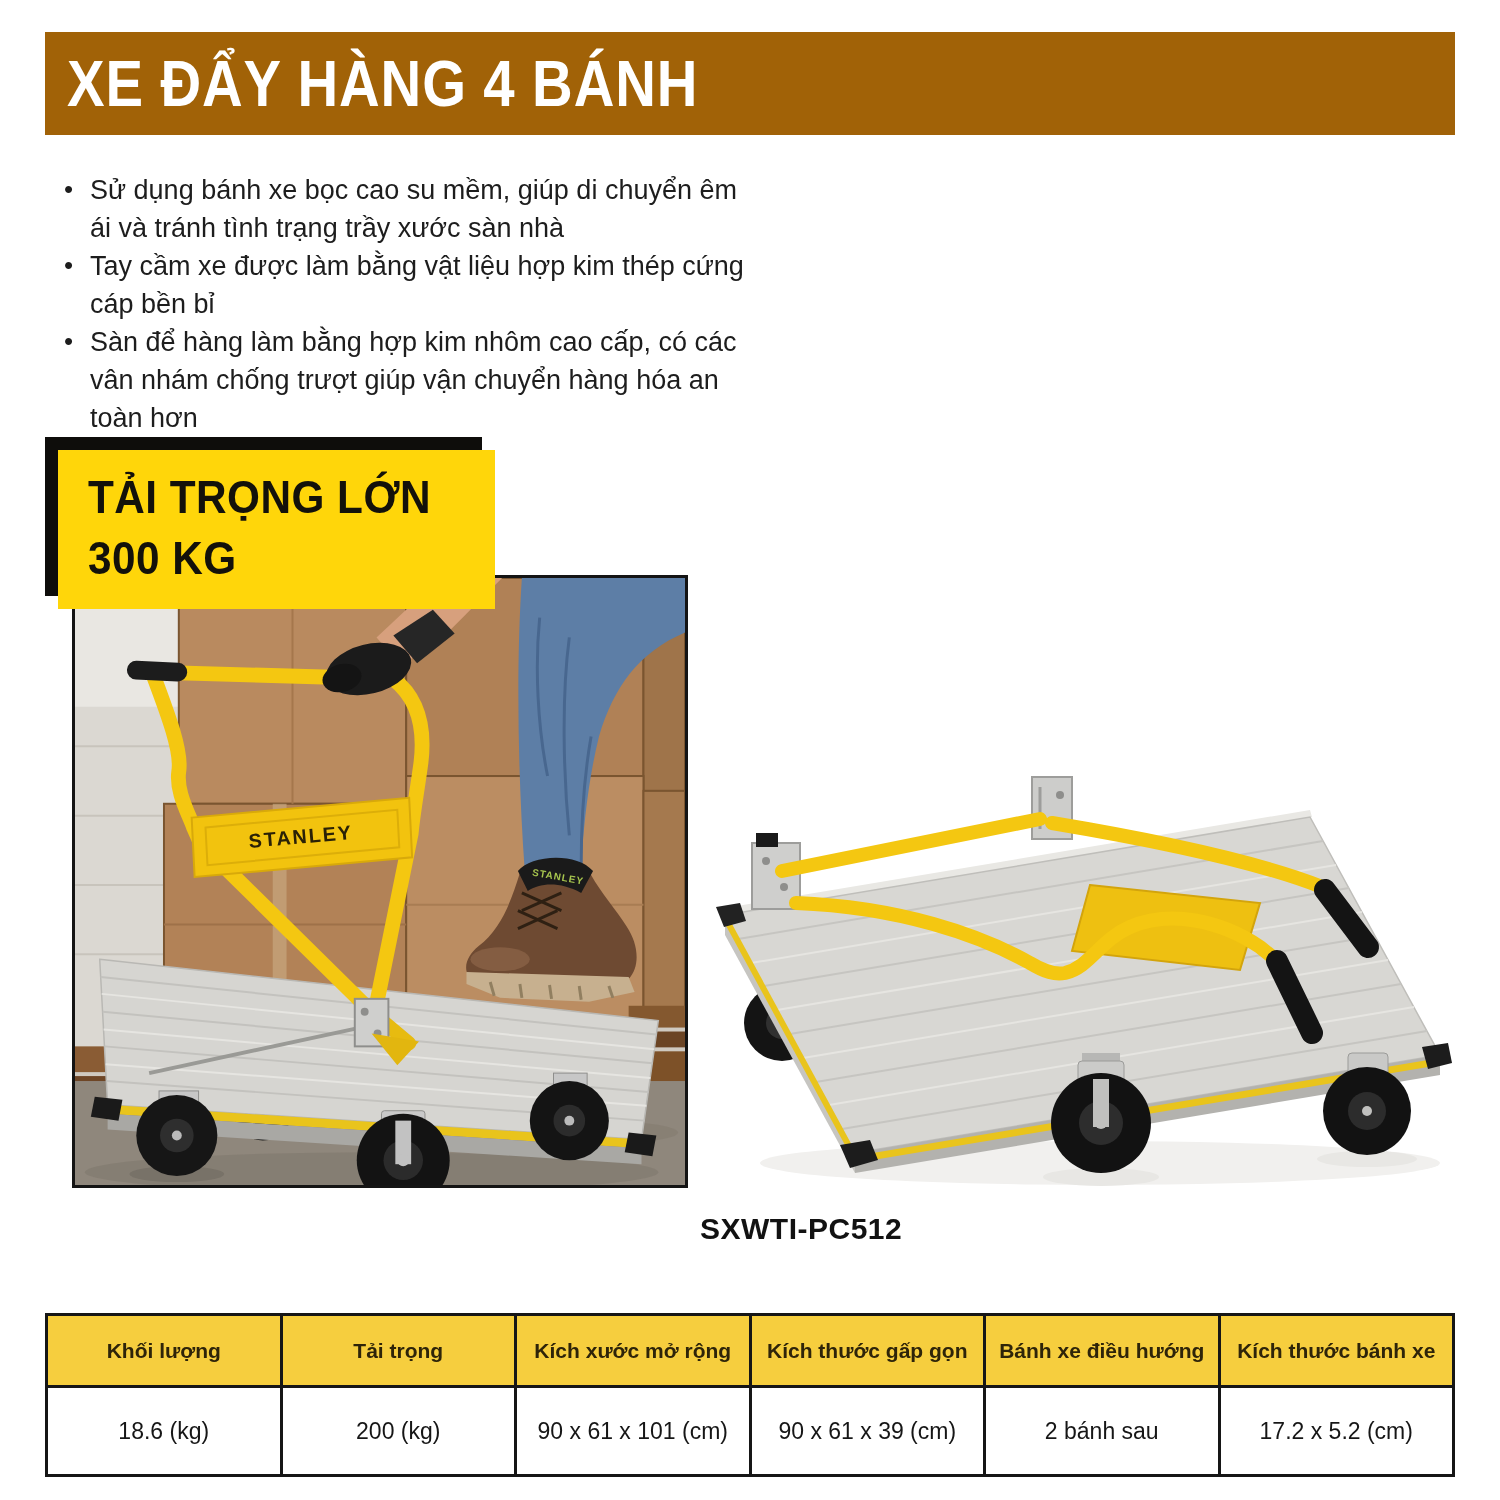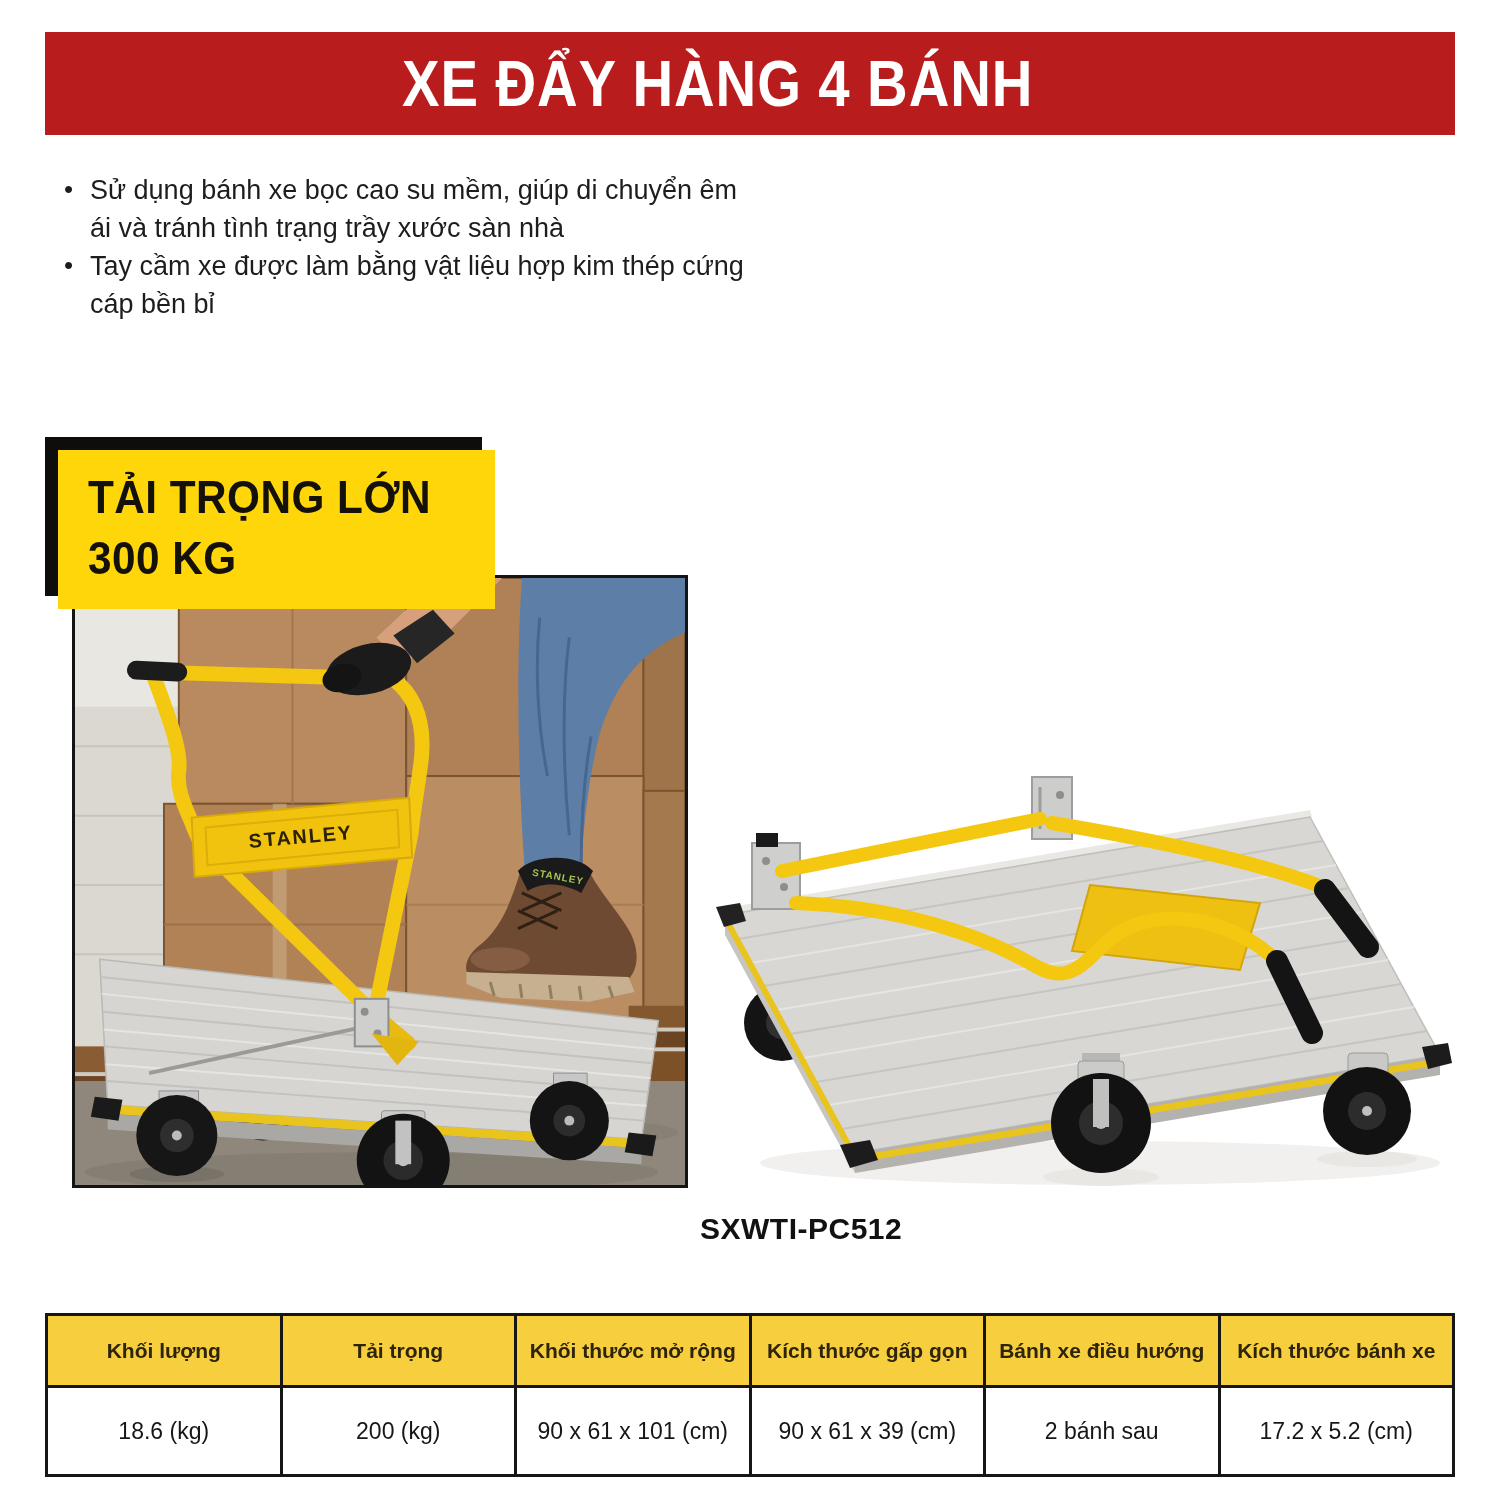--- a/index.html
+++ b/index.html
@@ -1,21 +1,21 @@
 <!DOCTYPE html>
 <html><head>
 <meta charset="utf-8">
 <style>
   html,body{margin:0;padding:0;background:#ffffff;}
   .canvas{position:relative;width:1500px;height:1500px;background:#ffffff;
           font-family:"Liberation Sans",sans-serif;overflow:hidden;}
 
   
   .header-bar{position:absolute;left:45px;top:32px;width:1410px;height:103px;
-              background:#b91c1c;display:flex;align-items:center;padding-left:22px;box-sizing:border-box;justify-content:center;}
+              background:#a16207;display:flex;align-items:center;padding-left:22px;box-sizing:border-box;}
   .header-title{color:#ffffff;font-size:64px;font-weight:800;letter-spacing:1px;
                 white-space:nowrap;transform:scaleX(0.88);transform-origin:left center;}
 
   
   .features{position:absolute;color:#1d1d1d;font-size:27px;line-height:38px;}
   .features ul{margin:4px;padding:0 0 0 34px;list-style:none;}
   .features li{position:relative;}
   .features li::before{content:"\2022";position:absolute;left:-26px;top:-1px;color:#1d1d1d;font-size:26px;}
   .features-left{left:52px;top:167px;width:698px;}
   .features-right{left:764px;top:196px;width:640px;line-height:37.5px;}
@@ -49,20 +49,21 @@
 <div class="canvas">
 
   <div class="header-bar">
     <div class="header-title">XE ĐẨY HÀNG 4 BÁNH</div>
   </div>
 
   <div class="features features-left">
     <ul>
       <li>Sử dụng bánh xe bọc cao su mềm, giúp di chuyển êm ái và tránh tình trạng trầy xước sàn nhà</li>
       <li>Tay cầm xe được làm bằng vật liệu hợp kim thép cứng cáp bền bỉ</li>
+      <li>Sàn để hàng làm bằng hợp kim nhôm cao cấp, có các vân nhám chống trượt giúp vận chuyển hàng hóa an toàn hơn</li>
     </ul>
   </div>
 
 
   <div class="photo-left">
     <svg viewBox="0 0 617 613" preserveAspectRatio="none">
 
       <g>
         <rect x="0" y="0" width="617" height="613" fill="#cfc9c0"></rect>
         <rect x="0" y="0" width="120" height="480" fill="#dbd8d2"></rect>
@@ -282,21 +283,21 @@
     </svg>
   </div>
 
   <div class="product-code">SXWTI-PC512</div>
 
   <table class="spec-table">
     <tbody>
         <tr>
       <th>Khối lượng</th>
       <th>Tải trọng</th>
-      <th>Khối thước mở rộng</th>
+      <th>Kích xước mở rộng</th>
       <th>Kích thước gấp gọn</th>
       <th>Bánh xe điều hướng</th>
       <th>Kích thước bánh xe</th>
     </tr>
     <tr>
       <td>18.6 (kg)</td>
       <td>200 (kg)</td>
       <td>90 x 61 x 101 (cm)</td>
       <td>90 x 61 x 39 (cm)</td>
       <td>2 bánh sau</td>

